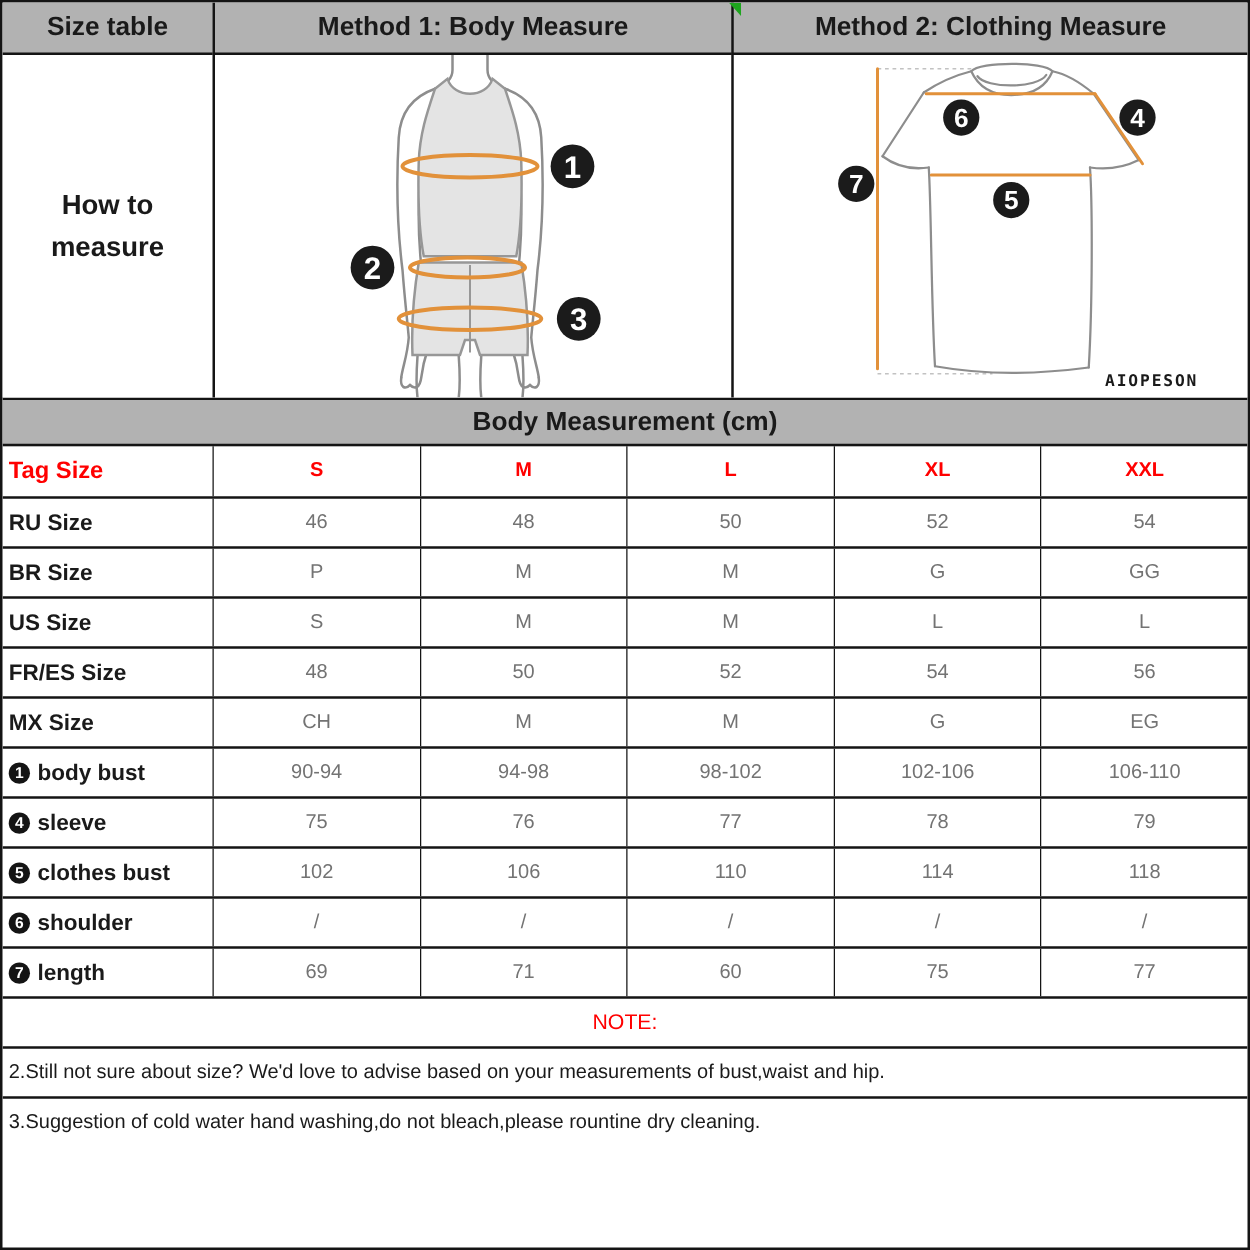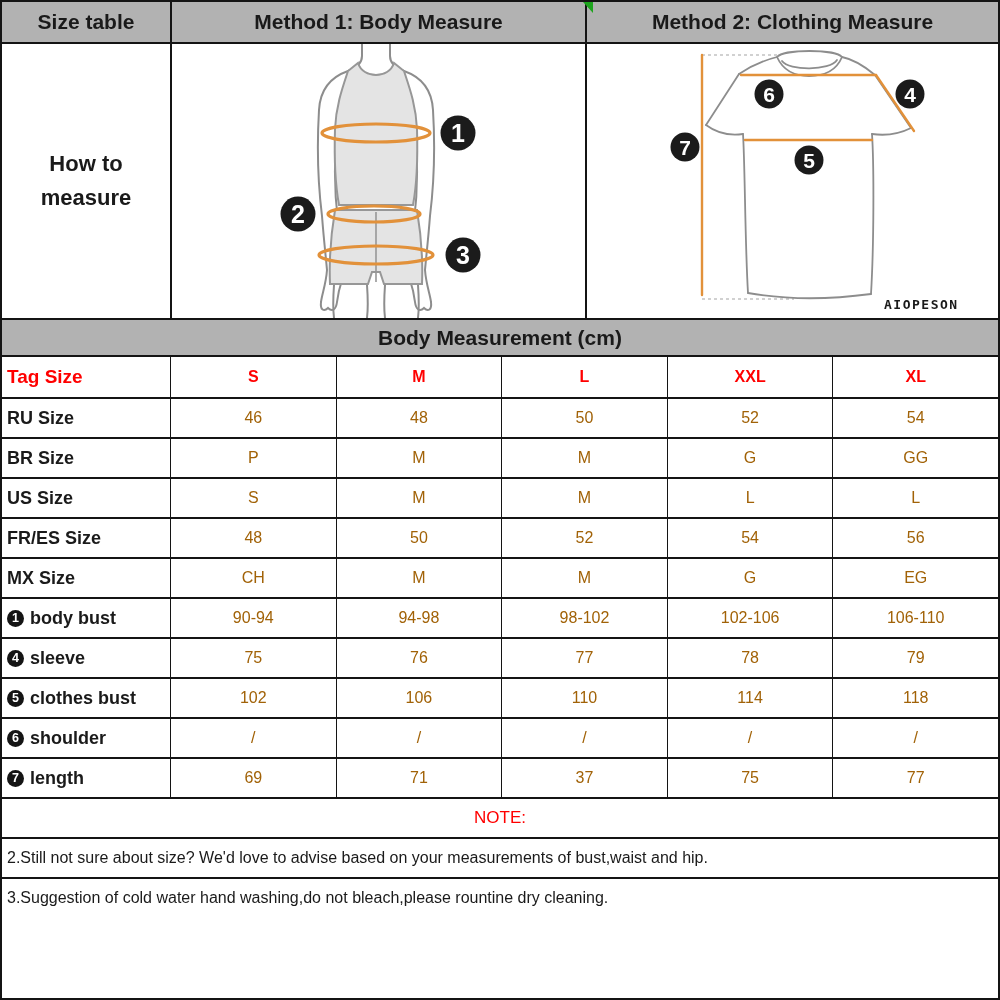--- a/index.html
+++ b/index.html
@@ -20,21 +20,21 @@
   .band{height:37px;display:flex;align-items:center;justify-content:center;font-weight:bold;
         font-size:21px;background:#b2b2b2;border-bottom:2px solid #141414;box-sizing:border-box;}
   #band2{height:41px;}
   
   .t-row{display:grid;grid-template-columns:168px repeat(5,1fr);height:40px;
          border-bottom:2px solid #141414;box-sizing:border-box;}
   .t-row.hdr{height:42px;}
   .lcell{display:flex;align-items:center;padding-left:5px;gap:6px;font-weight:bold;font-size:18px;}
   .hdr .lcell{font-size:19px;}
   .vcell{display:flex;align-items:center;justify-content:center;font-size:16px;
-         border-left:1px solid #141414;box-sizing:border-box;color:#a16207;}
+         border-left:1px solid #141414;box-sizing:border-box;color:#737373;}
   .hdr .vcell{font-weight:bold;}
   .red{color:#ff0000;}
   .marker{flex:0 0 auto;width:17px;height:17px;border-radius:50%;background:#141414;color:#fff;
           font-size:12.5px;font-weight:bold;display:flex;align-items:center;justify-content:center;}
   
   .note-title{height:40px;display:flex;align-items:center;justify-content:center;color:#ff0000;
               font-size:17px;border-bottom:2px solid #141414;box-sizing:border-box;}
   .note-row{height:40px;display:flex;align-items:center;padding-left:5px;font-size:16px;
             border-bottom:2px solid #141414;box-sizing:border-box;}
   .note-row.last{border-bottom:none;height:38px;}
@@ -155,22 +155,22 @@
   </div>
 
   <div id="body-table">
       <div class="t-row hdr">
         <div class="lcell red">
           <span>Tag Size</span>
         </div>
         <div class="vcell red">S</div>
         <div class="vcell red">M</div>
         <div class="vcell red">L</div>
+        <div class="vcell red">XL</div>
         <div class="vcell red">XXL</div>
-        <div class="vcell red">XL</div>
       </div>
       <div class="t-row">
         <div class="lcell">
           <span>RU Size</span>
         </div>
         <div class="vcell">46</div>
         <div class="vcell">48</div>
         <div class="vcell">50</div>
         <div class="vcell">52</div>
         <div class="vcell">54</div>
@@ -263,21 +263,21 @@
         <div class="vcell">/</div>
         <div class="vcell">/</div>
       </div>
       <div class="t-row">
         <div class="lcell">
           <span class="marker">7</span>
           <span>length</span>
         </div>
         <div class="vcell">69</div>
         <div class="vcell">71</div>
-        <div class="vcell">37</div>
+        <div class="vcell">60</div>
         <div class="vcell">75</div>
         <div class="vcell">77</div>
       </div>
     </div>
 
   <div class="note-title">
     <span>NOTE:</span>
   </div>
   <div class="note-row">2.Still not sure about size? We'd love to advise based on your measurements of bust,waist and hip.</div>
   <div class="note-row last">3.Suggestion of cold water hand washing,do not bleach,please rountine dry cleaning.</div>

